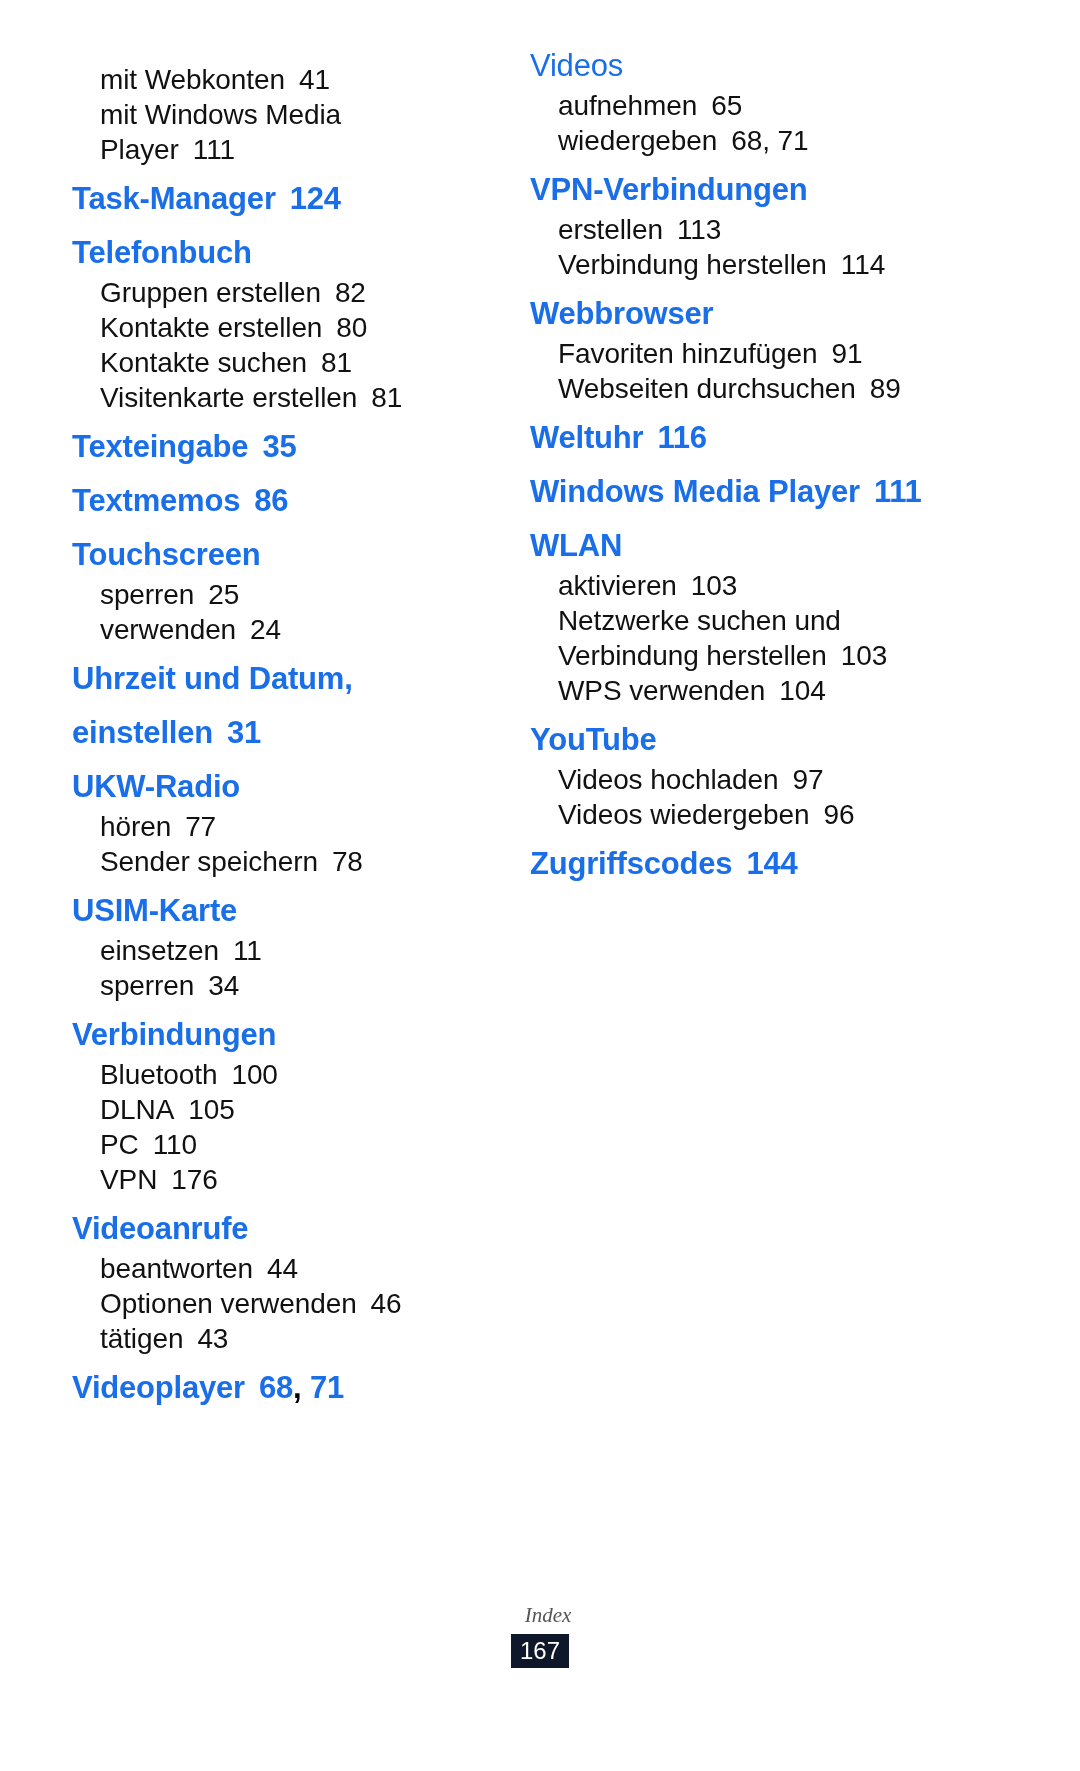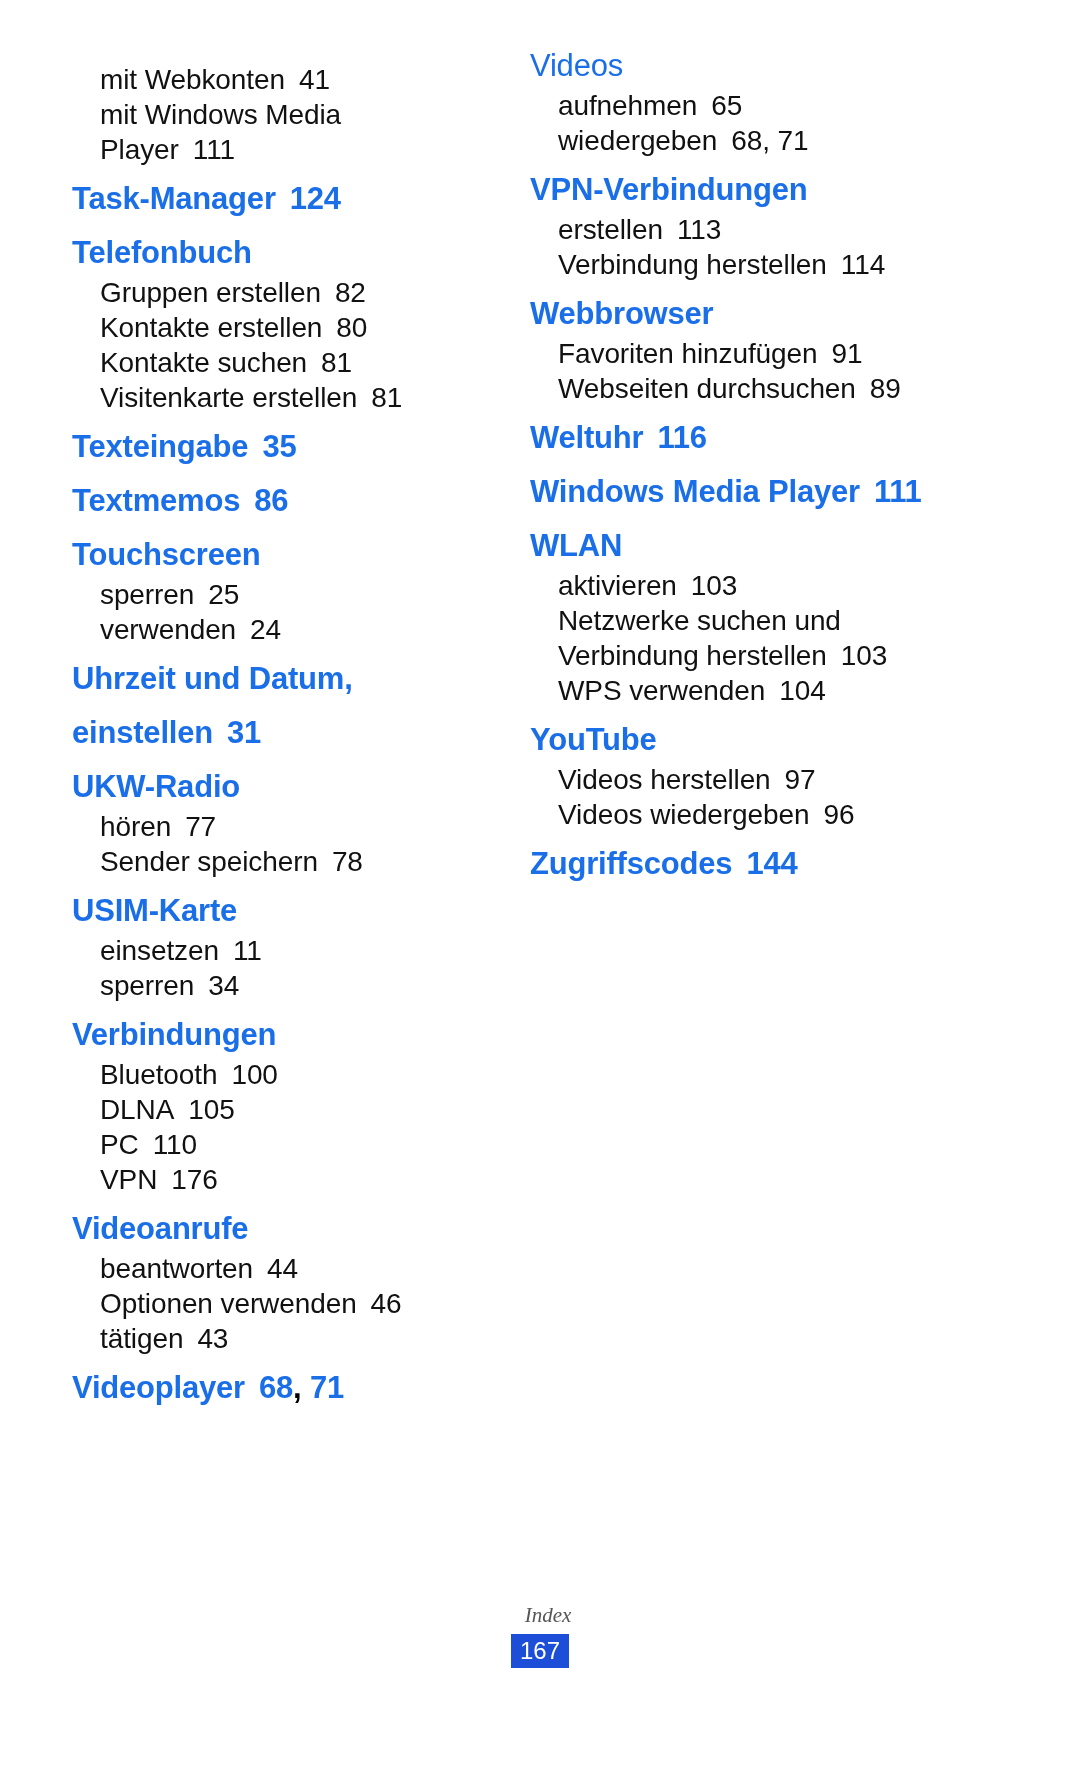--- a/index.html
+++ b/index.html
@@ -108,21 +108,21 @@
     font-size: 21px;
     color: #555555;
   }
   .page-badge {
     position: absolute;
     top: 53px;
     left: 50%;
     transform: translateX(-50%);
     min-width: 58px;
     height: 34px;
-    background: #1d4ed8;
+    background: #0f172a;
     color: #ffffff;
     font-size: 24px;
     line-height: 34px;
     text-align: center;
     padding: 0 6px;
     box-sizing: border-box;
     font-family: "Liberation Sans", sans-serif;
   }
 </style>
 </head>
@@ -215,21 +215,21 @@
         </div>
         <div class="group">
           <div class="heading"><span>WLAN</span></div>
           <div class="sub"><span>aktivieren</span><span class="pg"><span>103</span></span></div>
           <div class="sub"><span>Netzwerke suchen und</span></div>
           <div class="sub"><span>Verbindung herstellen</span><span class="pg"><span>103</span></span></div>
           <div class="sub"><span>WPS verwenden</span><span class="pg"><span>104</span></span></div>
         </div>
         <div class="group">
           <div class="heading"><span>YouTube</span></div>
-          <div class="sub"><span>Videos herstellen</span><span class="pg"><span>97</span></span></div>
+          <div class="sub"><span>Videos hochladen</span><span class="pg"><span>97</span></span></div>
           <div class="sub"><span>Videos wiedergeben</span><span class="pg"><span>96</span></span></div>
         </div>
         <div class="group">
           <div class="heading"><span>Zugriffscodes</span><span class="pg"><span>144</span></span></div>
         </div>
       </div>
 
   </div>
 
   <div class="footer">

